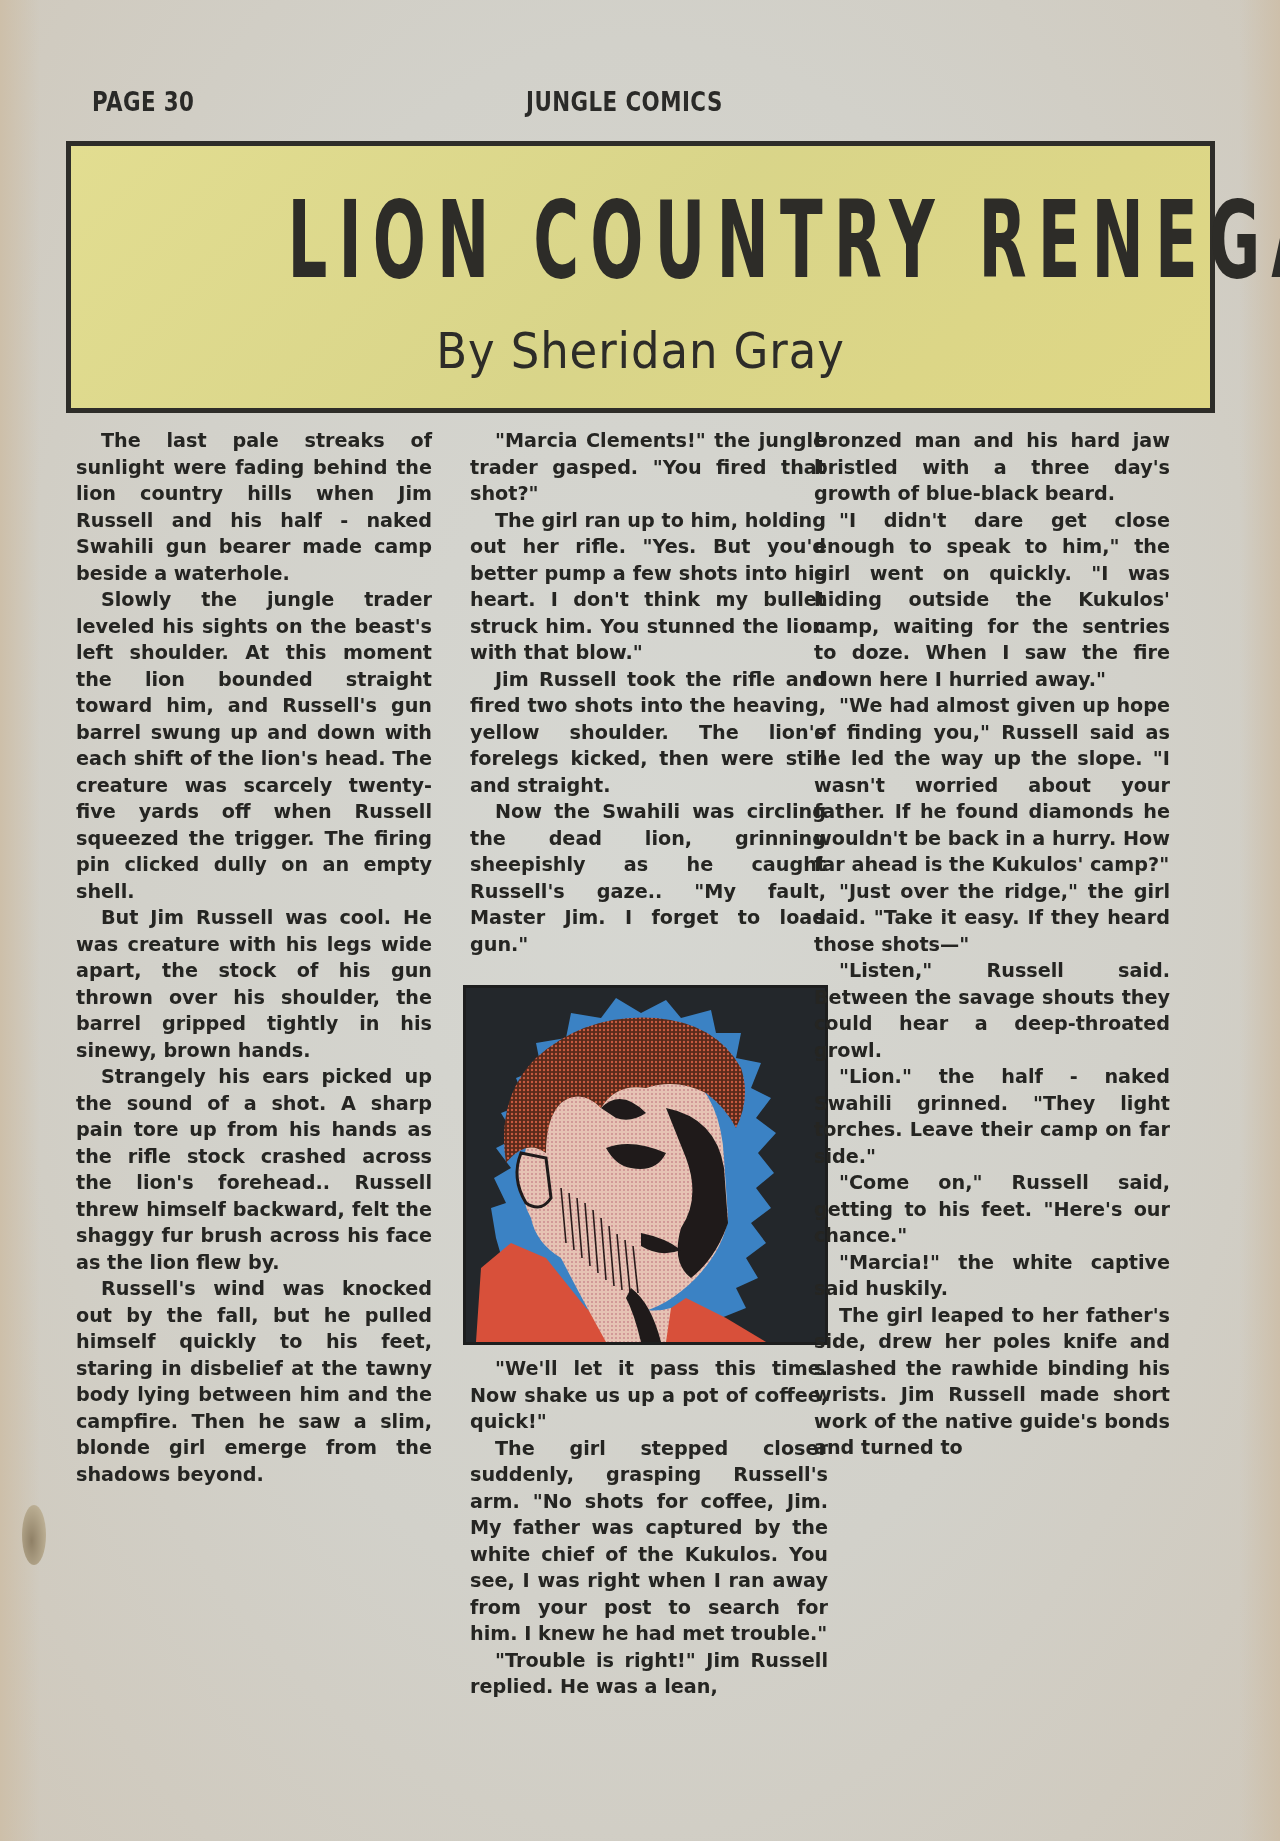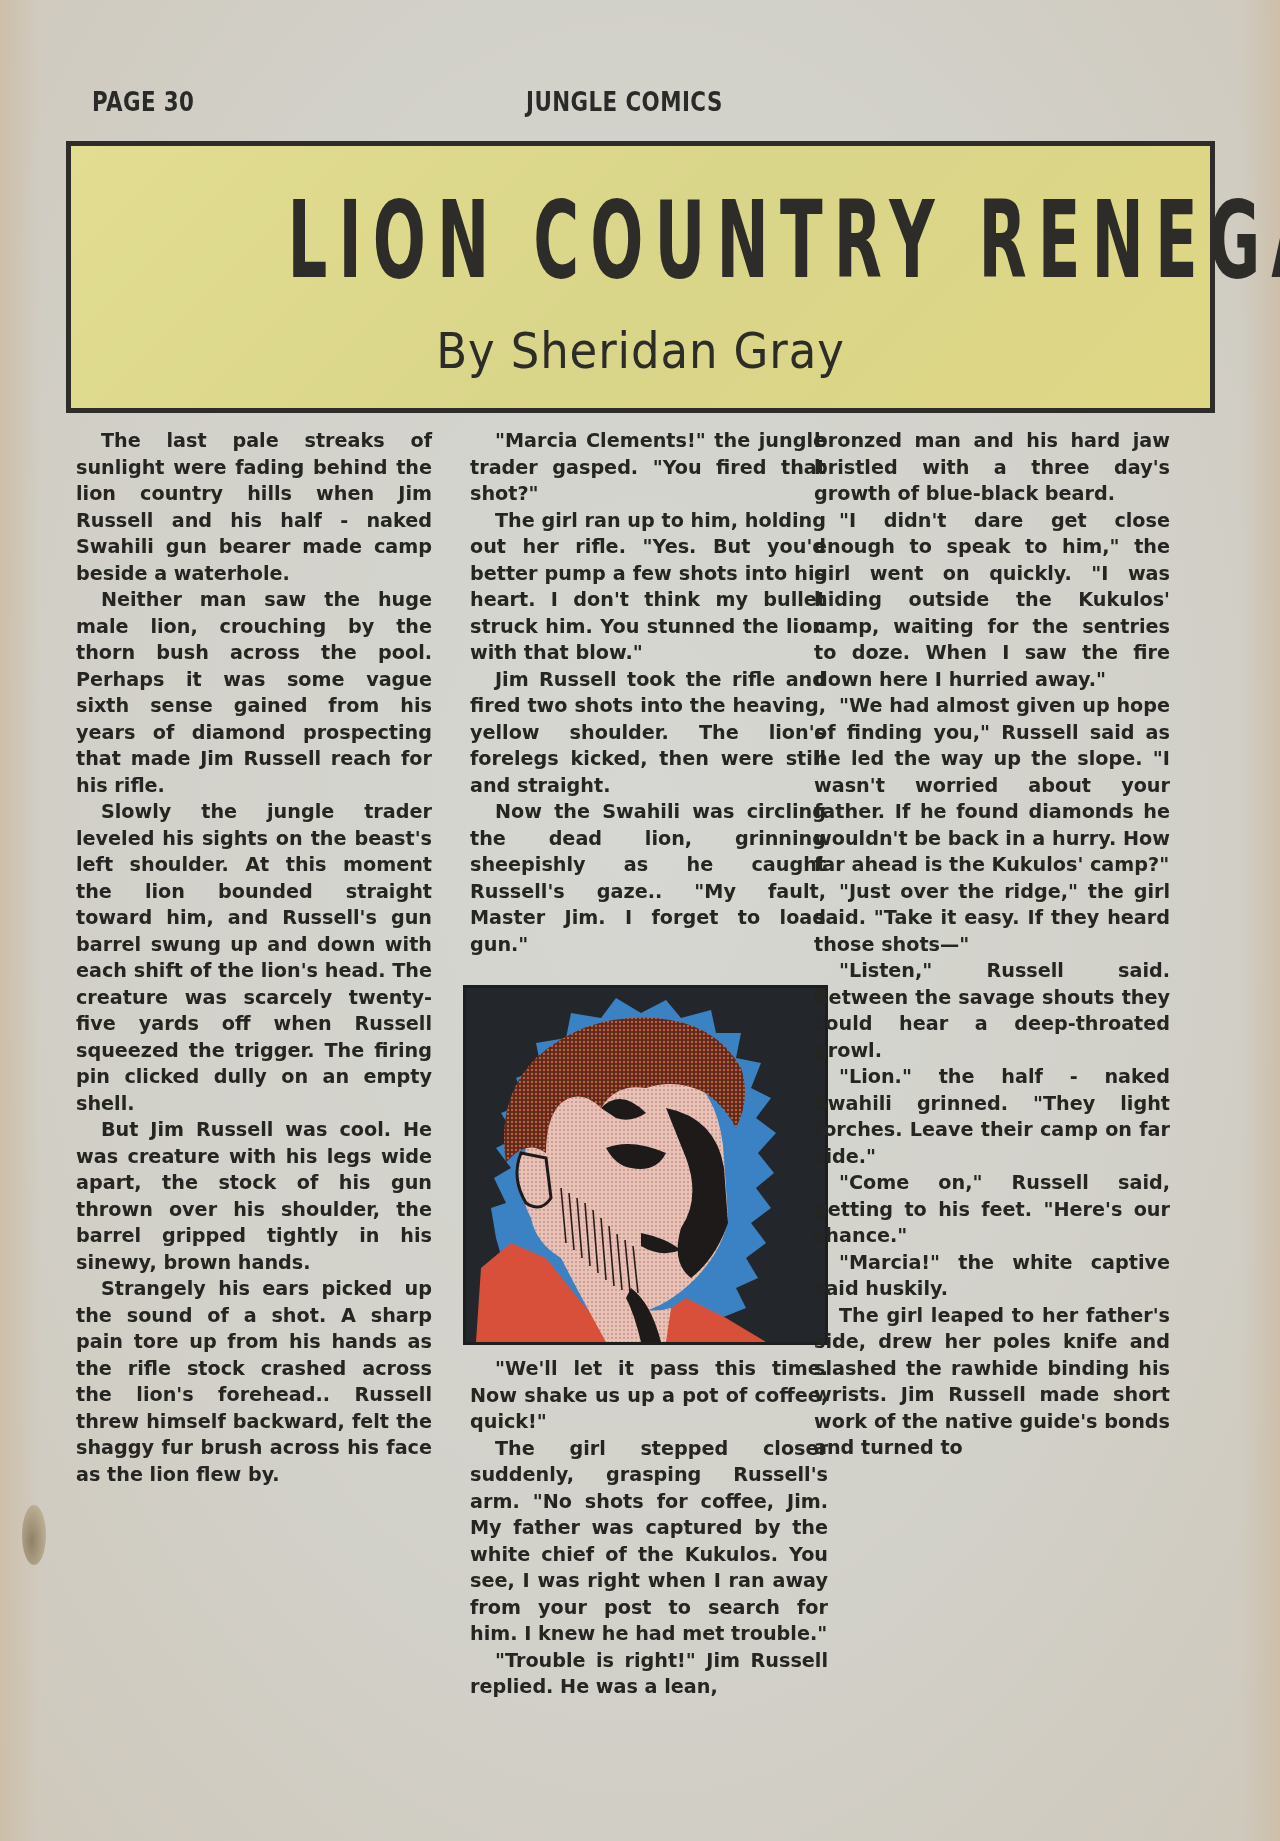--- a/index.html
+++ b/index.html
@@ -100,24 +100,24 @@
     <span class="magazine-title">JUNGLE COMICS</span>
   </div>
 
   <div class="title-box">
     <div class="story-title">LION COUNTRY RENEGADE</div>
     <div class="byline">By Sheridan Gray</div>
   </div>
 
   <div class="column col-1">
     <p>The last pale streaks of sunlight were fading behind the lion country hills when Jim Russell and his half - naked Swahili gun bearer made camp beside a waterhole.</p>
-    <p>Neither man saw the huge male lion, crouching by the thorn bush across the pool. Perhaps it was some vague sixth sense gained from his years of diamond prospecting that made Jim Russell reach for his rifle.</p>
     <p>Slowly the jungle trader leveled his sights on the beast's left shoulder.  At this moment the lion bounded straight toward him, and Russell's gun barrel swung up and down with each shift of the lion's head. The creature was scarcely twenty-five yards off when Russell squeezed the trigger. The firing pin clicked dully on an empty shell.</p>
     <p>But Jim Russell was cool. He was creature with his legs wide apart, the stock of his gun thrown over his shoulder, the barrel gripped tightly in his sinewy, brown hands.</p>
     <p>Strangely his ears picked up the sound of a shot.  A sharp pain tore up from his hands as the rifle stock crashed across the lion's forehead.. Russell threw himself backward, felt the shaggy fur brush across his face as the lion flew by.</p>
+    <p>Russell's wind was knocked out by the fall, but he pulled himself quickly to his feet, staring in disbelief at the tawny body lying between him and the campfire.  Then he saw a slim, blonde girl emerge from the shadows beyond.</p>
   </div>
 
   <div class="column col-2">
     <p>"Marcia Clements!" the jungle trader gasped. "You fired that shot?"</p>
     <p>The girl ran up to him, holding out her rifle.   "Yes. But you'd better pump a few shots into his heart.  I don't think my bullet struck him. You stunned the lion with that blow."</p>
     <p>Jim Russell took the rifle and fired two shots into the heaving, yellow shoulder. The lion's forelegs kicked, then were still and straight.</p>
     <p>Now the Swahili was circling the dead lion, grinning sheepishly as he caught Russell's gaze.. "My fault, Master Jim. I forget to load gun."</p>
   </div>
 
   <div class="illustration">

